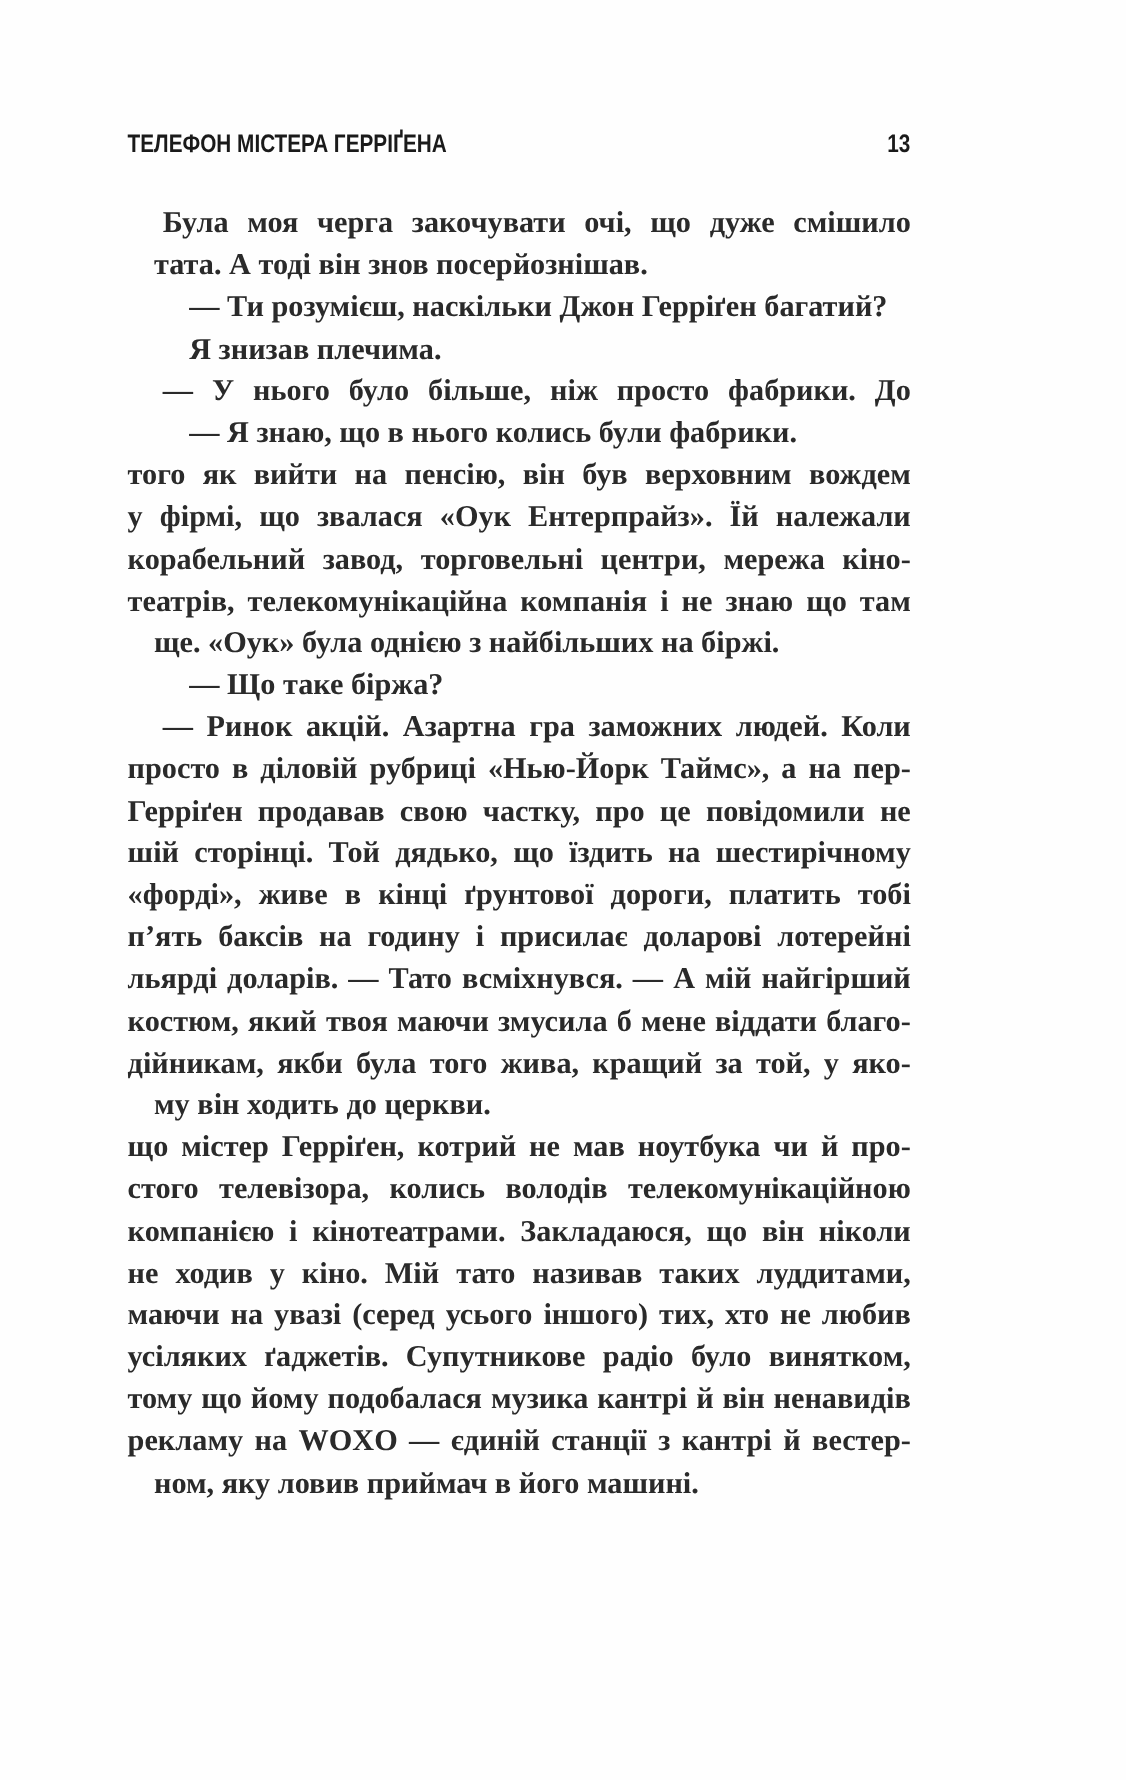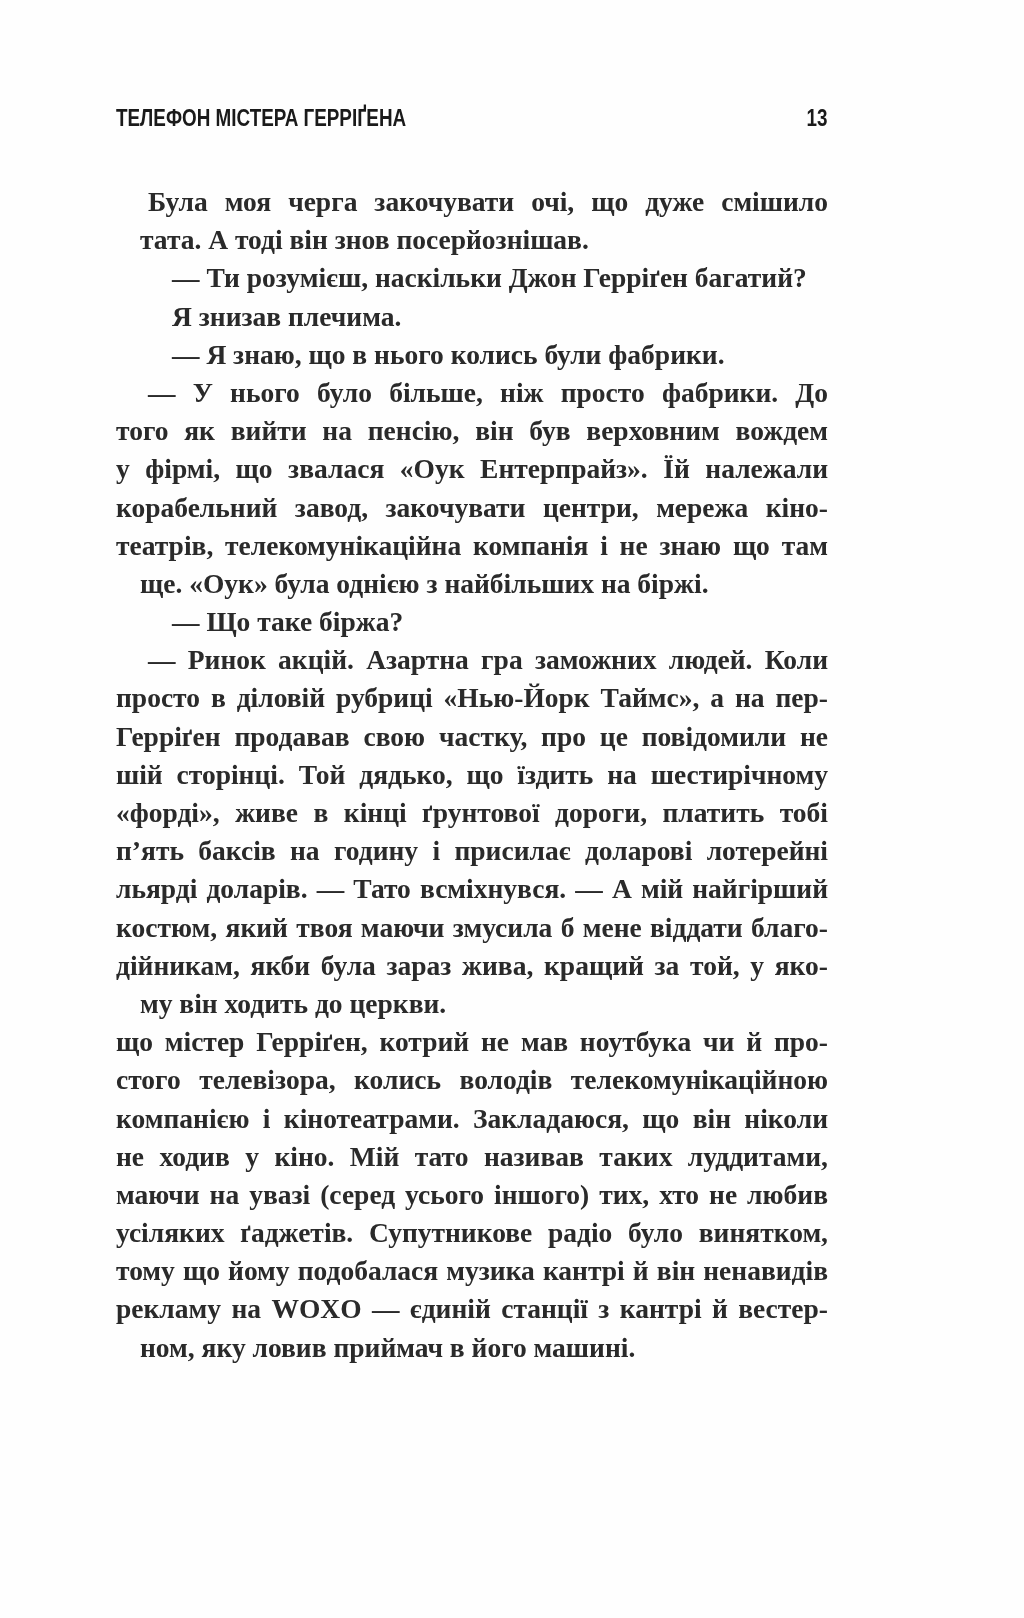--- a/index.html
+++ b/index.html
@@ -1,19 +1,19 @@
 <!DOCTYPE html>
 <html><head>
 <meta charset="utf-8">
 <style>
   html, body { margin: 0; padding: 0; background: #ffffff; }
   body { width: 1024px; height: 1618px; position: relative; overflow: hidden; }
   .page { position: absolute; left: 0; top: 0; width: 1024px; height: 1618px; background: #fefefe; }
   .running-head {
-    position: absolute; left: 116px; top: 105px; width: 712px; height: 30px;
+    position: absolute; left: 116px; top: 117px; width: 712px; height: 30px;
     font-family: "Liberation Sans", sans-serif; font-weight: bold; font-size: 23px;
     color: #1a1a1a; letter-spacing: 0px;
   }
   .running-head .title { position: absolute; left: 0; top: 0; transform: scaleX(0.82); transform-origin: left center; white-space: nowrap; }
   .running-head .num { position: absolute; right: 0; top: 0; transform: scaleX(0.82); transform-origin: right center; }
   .body-text {
     position: absolute; left: 116px; top: 183px; width: 712px;
     font-family: "Liberation Serif", serif; font-size: 27.5px; line-height: 38.2px;
     color: #2a2a2a;
   }
@@ -27,37 +27,37 @@
 <div class="page">
   <div class="running-head">
     <span class="title">ТЕЛЕФОН МІСТЕРА ГЕРРІҐЕНА</span>
     <span class="num">13</span>
   </div>
   <div class="body-text" id="body-text">
       <span class="line indent">Була моя черга закочувати очі, що дуже смішило</span>
       <span class="line last">тата. А тоді він знов посерйознішав.</span>
       <span class="line indent last">— Ти розумієш, наскільки Джон Герріґен багатий?</span>
       <span class="line indent last">Я знизав плечима.</span>
+      <span class="line indent">— У нього було більше, ніж просто фабрики. До</span>
       <span class="line indent last">— Я знаю, що в нього колись були фабрики.</span>
-      <span class="line indent">— У нього було більше, ніж просто фабрики. До</span>
       <span class="line">того як вийти на пенсію, він був верховним вождем</span>
       <span class="line">у фірмі, що звалася «Оук Ентерпрайз». Їй належали</span>
-      <span class="line">корабельний завод, закочувати центри, мережа кіно-</span>
+      <span class="line">корабельний завод, торговельні центри, мережа кіно-</span>
       <span class="line">театрів, телекомунікаційна компанія і не знаю що там</span>
       <span class="line last">ще. «Оук» була однією з найбільших на біржі.</span>
       <span class="line indent last">— Що таке біржа?</span>
       <span class="line indent">— Ринок акцій. Азартна гра заможних людей. Коли</span>
       <span class="line">просто в діловій рубриці «Нью-Йорк Таймс», а на пер-</span>
       <span class="line">Герріґен продавав свою частку, про це повідомили не</span>
       <span class="line">шій сторінці. Той дядько, що їздить на шестирічному</span>
       <span class="line">«форді», живе в кінці ґрунтової дороги, платить тобі</span>
       <span class="line">п’ять баксів на годину і присилає доларові лотерейні</span>
       <span class="line">льярді доларів. — Тато всміхнувся. — А мій найгірший</span>
       <span class="line">костюм, який твоя маючи змусила б мене віддати благо-</span>
-      <span class="line">дійникам, якби була зараз жива, кращий за той, у яко-</span>
+      <span class="line">дійникам, якби була того жива, кращий за той, у яко-</span>
       <span class="line last">му він ходить до церкви.</span>
       <span class="line">що містер Герріґен, котрий не мав ноутбука чи й про-</span>
       <span class="line">стого телевізора, колись володів телекомунікаційною</span>
       <span class="line">компанією і кінотеатрами. Закладаюся, що він ніколи</span>
       <span class="line">не ходив у кіно. Мій тато називав таких луддитами,</span>
       <span class="line">маючи на увазі (серед усього іншого) тих, хто не любив</span>
       <span class="line">усіляких ґаджетів. Супутникове радіо було винятком,</span>
       <span class="line">тому що йому подобалася музика кантрі й він ненавидів</span>
       <span class="line">рекламу на WOXO — єдиній станції з кантрі й вестер-</span>
       <span class="line last">ном, яку ловив приймач в його машині.</span>

